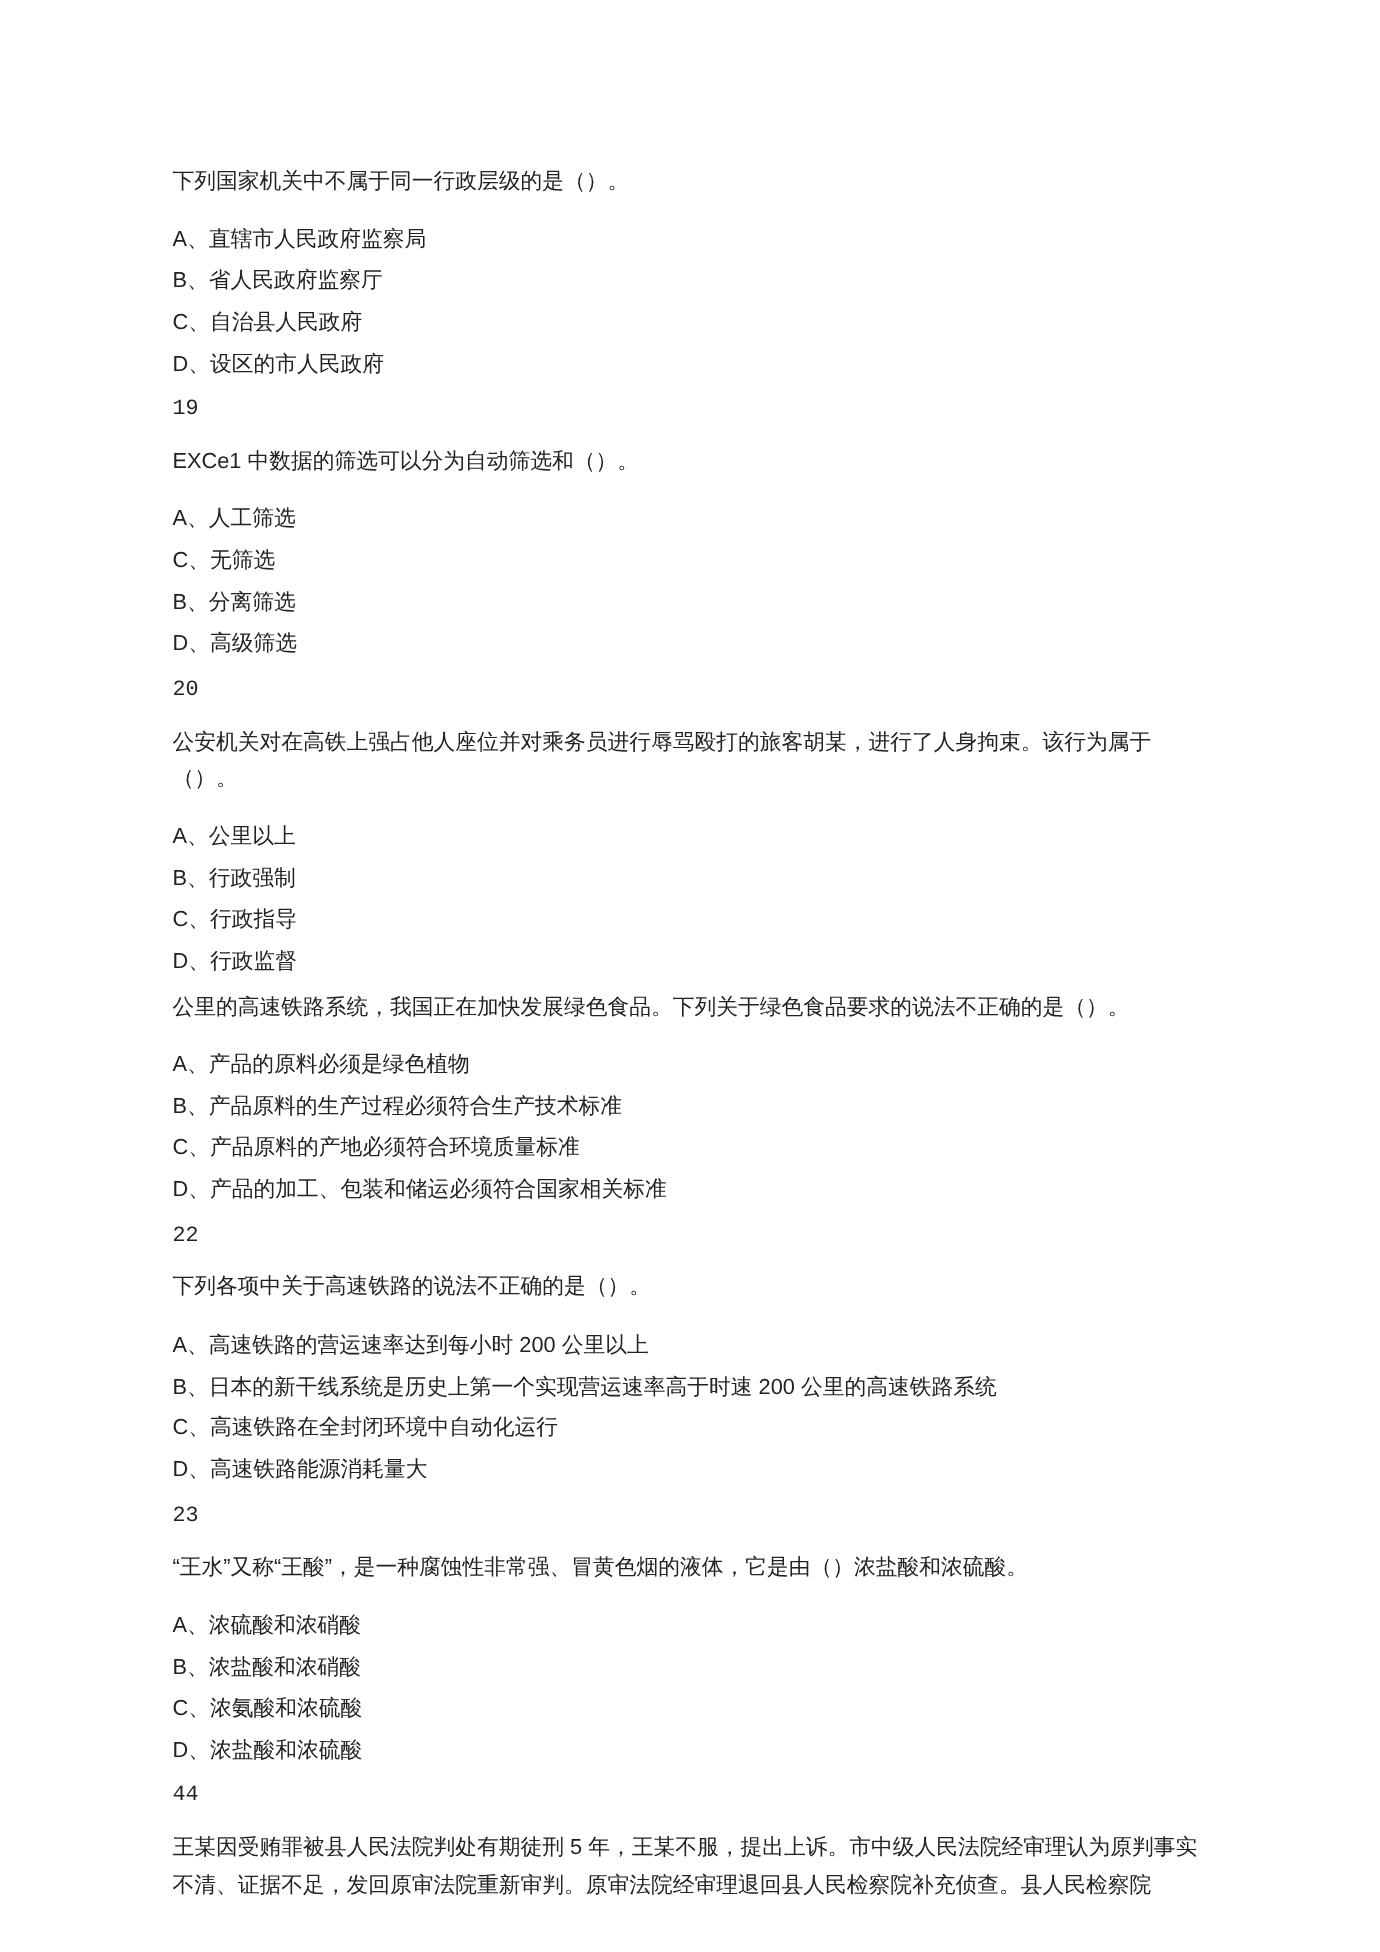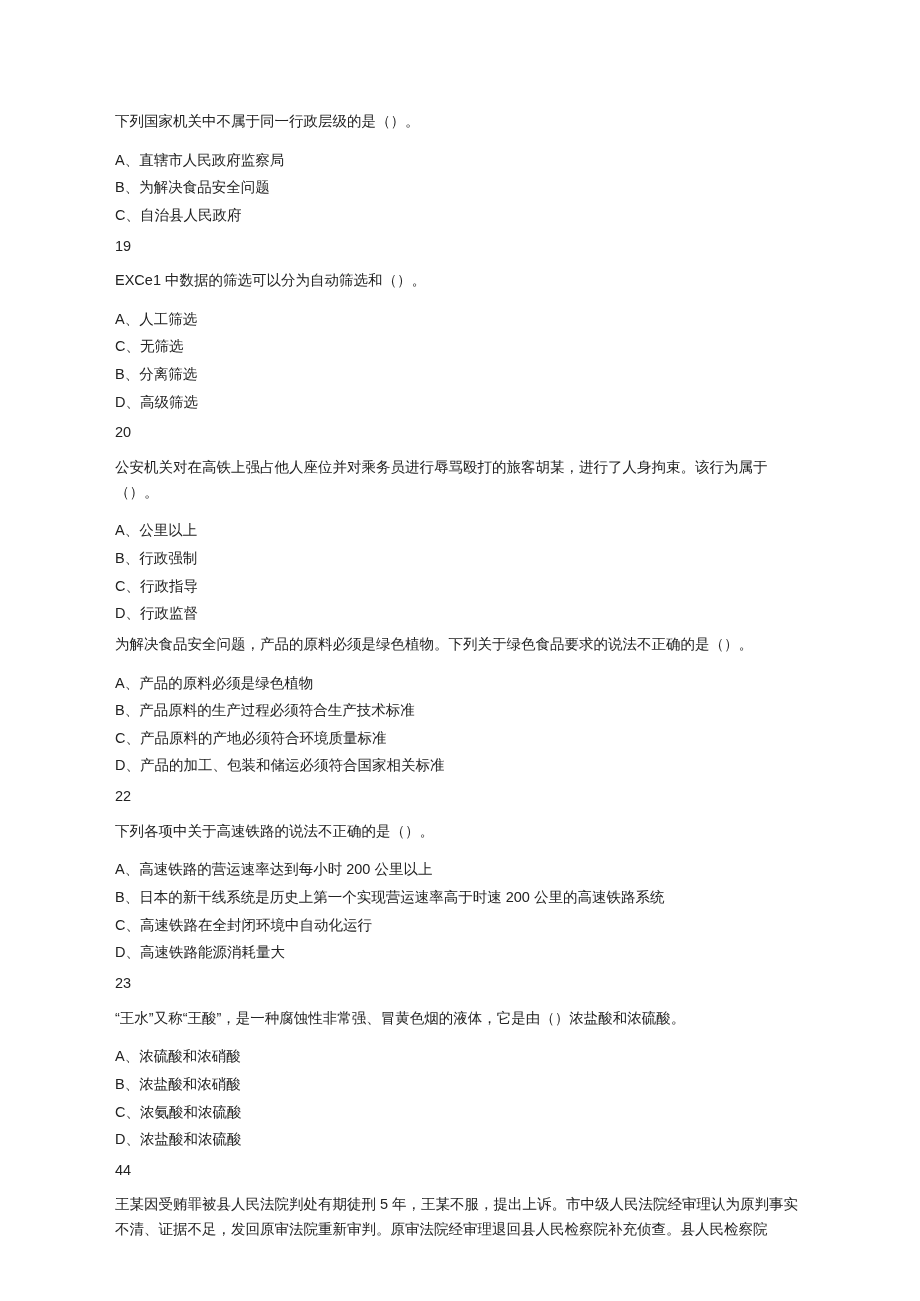--- a/index.html
+++ b/index.html
@@ -17,56 +17,58 @@
     line-height: 1.7;
   }
   .q-stem {
     margin: 4px 0 14px 0;
   }
   .q-option {
     margin: 3px 0;
   }
   .q-number {
     margin: 6px 0 10px 0;
+    font-family: Liberation Mono, monospace;
   }
   .q-options-block {
     margin-bottom: 6px;
   }
 </style>
 </head>
 <body>
 
 <div class="page">
 
   <div class="q-stem">下列国家机关中不属于同一行政层级的是（）。</div>
   <div class="q-options-block">
     <div class="q-option">A、直辖市人民政府监察局</div>
-    <div class="q-option">B、为解决食品安全问题</div>
+    <div class="q-option">B、省人民政府监察厅</div>
     <div class="q-option">C、自治县人民政府</div>
+    <div class="q-option">D、设区的市人民政府</div>
   </div>
 
   <div class="q-number">19</div>
   <div class="q-stem">EXCe1 中数据的筛选可以分为自动筛选和（）。</div>
   <div class="q-options-block">
     <div class="q-option">A、人工筛选</div>
     <div class="q-option">C、无筛选</div>
     <div class="q-option">B、分离筛选</div>
     <div class="q-option">D、高级筛选</div>
   </div>
 
   <div class="q-number">20</div>
   <div class="q-stem">公安机关对在高铁上强占他人座位并对乘务员进行辱骂殴打的旅客胡某，进行了人身拘束。该行为属于（）。</div>
   <div class="q-options-block">
     <div class="q-option">A、公里以上</div>
     <div class="q-option">B、行政强制</div>
     <div class="q-option">C、行政指导</div>
     <div class="q-option">D、行政监督</div>
   </div>
 
-  <div class="q-stem">为解决食品安全问题，产品的原料必须是绿色植物。下列关于绿色食品要求的说法不正确的是（）。</div>
+  <div class="q-stem">公里的高速铁路系统，我国正在加快发展绿色食品。下列关于绿色食品要求的说法不正确的是（）。</div>
   <div class="q-options-block">
     <div class="q-option">A、产品的原料必须是绿色植物</div>
     <div class="q-option">B、产品原料的生产过程必须符合生产技术标准</div>
     <div class="q-option">C、产品原料的产地必须符合环境质量标准</div>
     <div class="q-option">D、产品的加工、包装和储运必须符合国家相关标准</div>
   </div>
 
   <div class="q-number">22</div>
   <div class="q-stem">下列各项中关于高速铁路的说法不正确的是（）。</div>
   <div class="q-options-block">

